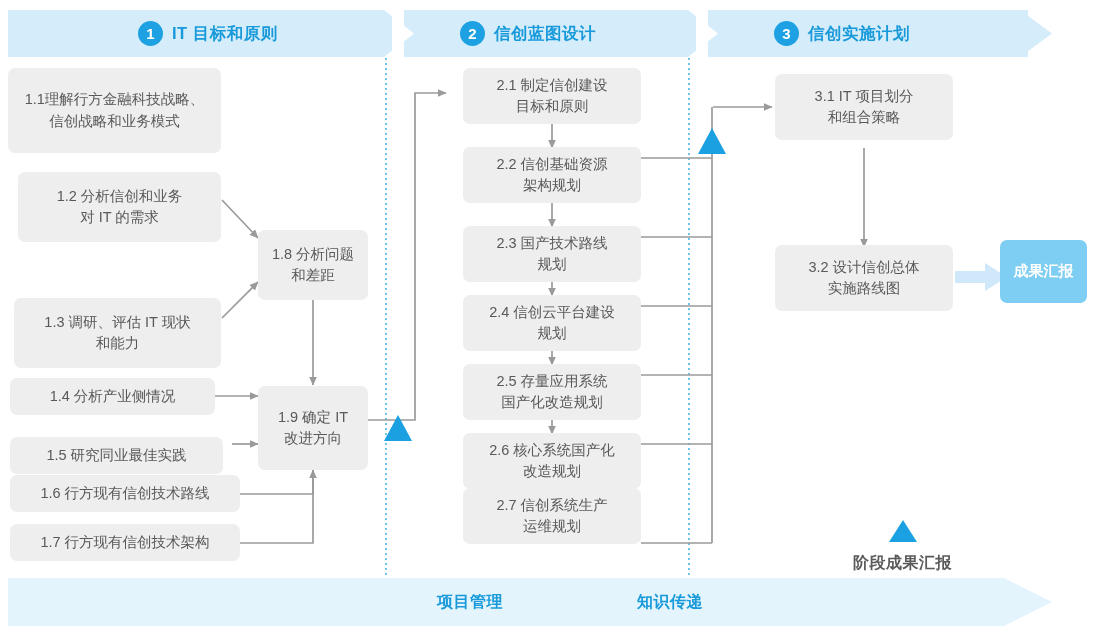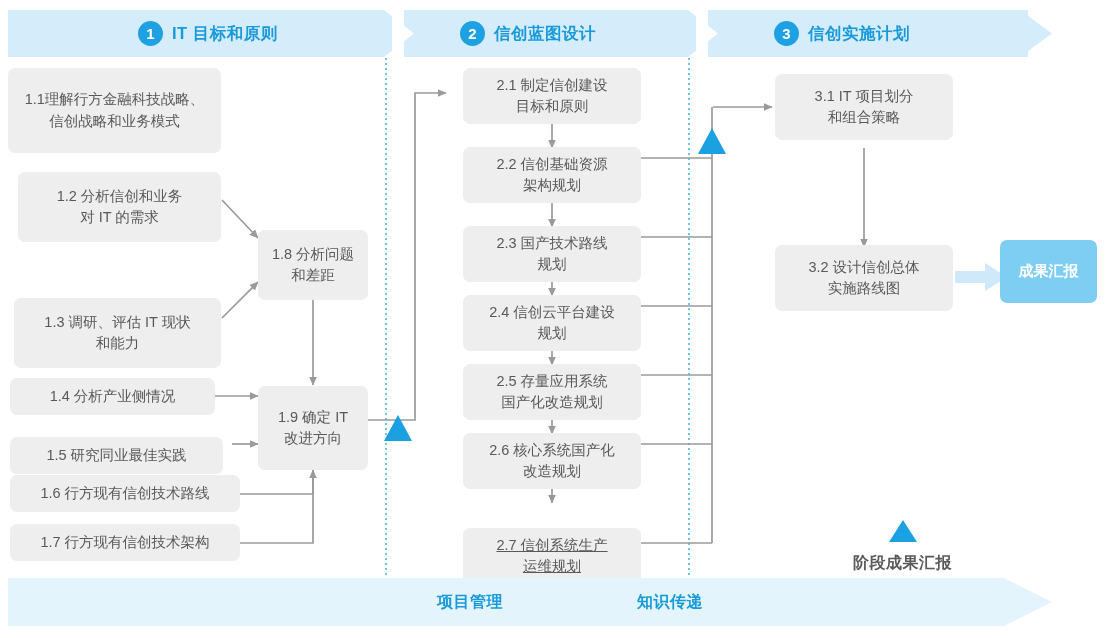--- a/index.html
+++ b/index.html
@@ -202,41 +202,41 @@
         <span>2.5 存量应用系统</span>
         <span>国产化改造规划</span>
       </span>
   </div>
   <div class="node" style="left:463px;top:433px;width:178px;height:56px;">
     <span>
         <span>2.6 核心系统国产化</span>
         <span>改造规划</span>
       </span>
   </div>
-  <div class="node" style="left:463px;top:528px;width:178px;height:56px;text-decoration:underline;">
+  <div class="node" style="left:463px;top:488px;width:178px;height:56px;">
     <span>
         <span>2.7 信创系统生产</span>
         <span>运维规划</span>
       </span>
   </div>
 
   <div class="node" style="left:775px;top:74px;width:178px;height:66px;">
     <span>
         <span>3.1 IT 项目划分</span>
         <span>和组合策略</span>
       </span>
   </div>
   <div class="node" style="left:775px;top:245px;width:178px;height:66px;">
     <span>
         <span>3.2 设计信创总体</span>
         <span>实施路线图</span>
       </span>
   </div>
 
-  <div class="result" style="left:1000px;top:240px;width:97px;height:63px;">
+  <div class="result" style="left:1000px;top:240px;width:87px;height:63px;">
     <span><span>成果</span><span>汇报</span></span>
   </div>
 
   <div class="legend" style="left:853px;top:520px;">
     <div class="tri"></div>
     <div class="ltxt">阶段成果汇报</div>
   </div>
 
   <div class="footband">
     <div class="fb-body"></div>

